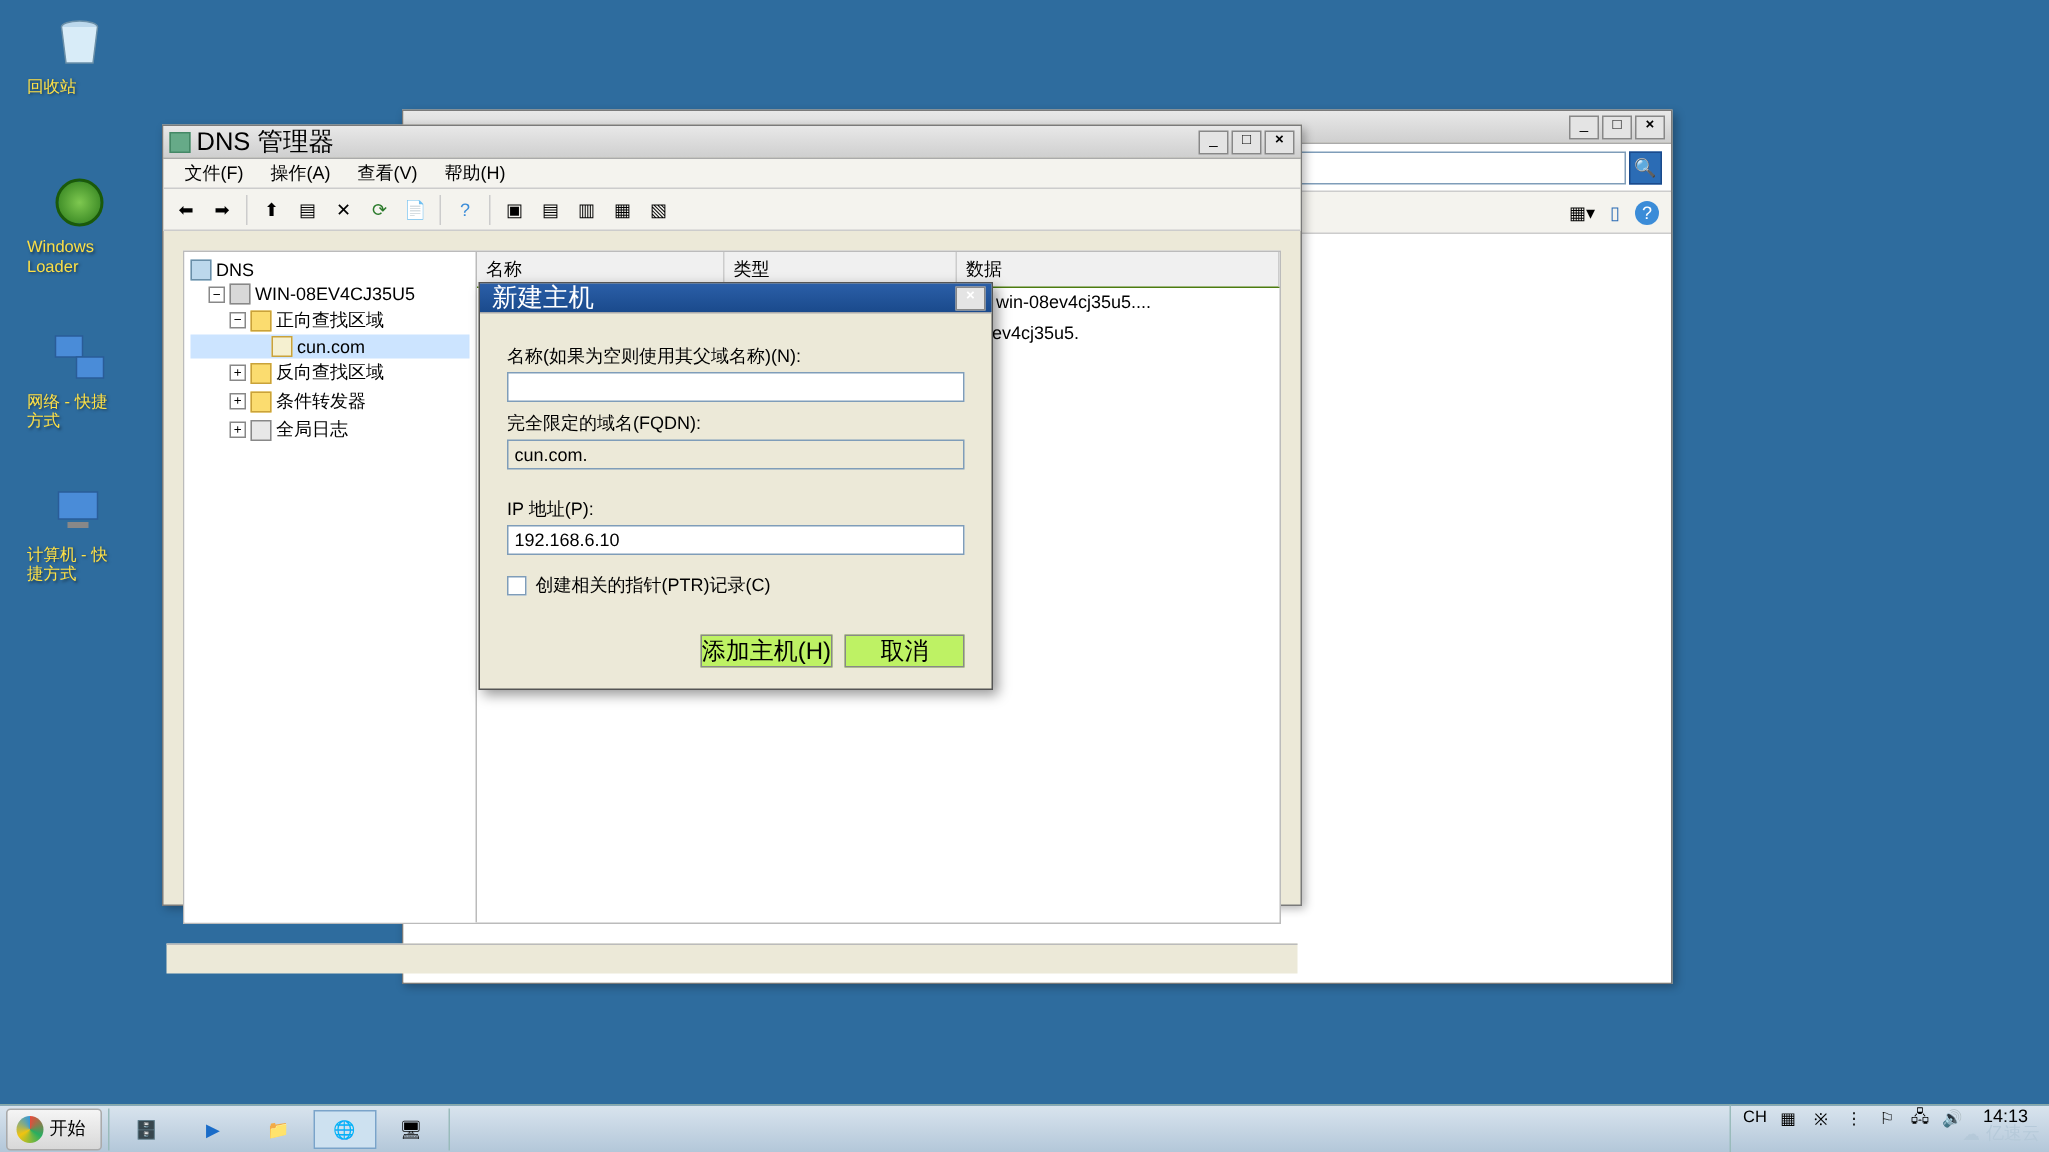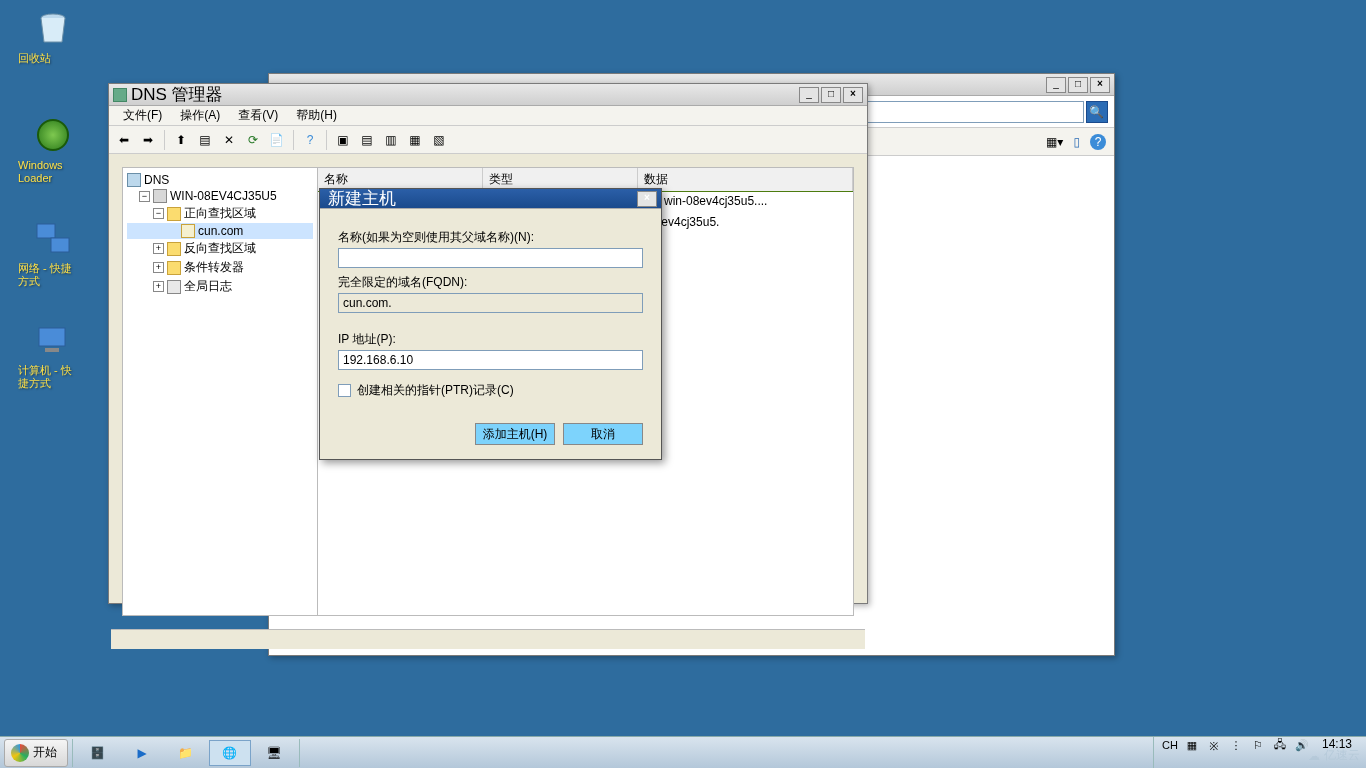--- a/index.html
+++ b/index.html
@@ -50,21 +50,21 @@
 
 .dlg { position: absolute; background: #ece9d8; border: 1px solid #555; box-shadow: 3px 3px 8px rgba(0,0,0,.4); }
 .dlg .titlebar { background: linear-gradient(#2b5fa8,#1a4a8c); color: #fff; height: 20px; }
 .dlg-body { padding: 14px 18px; }
 .fld-lbl { font-size: 12px; margin-top: 6px; margin-bottom: 2px; display: block; }
 .fld-input { width: 100%; height: 20px; border: 1px solid #7f9db9; padding: 2px 4px; font-size: 12px; background: #fff; }
 .fld-input.ro { background: #ece9d8; }
 .chk-row { display: flex; align-items: center; gap: 6px; margin-top: 12px; }
 .chk { width: 13px; height: 13px; border: 1px solid #7f9db9; background: #fff; }
 .dlg-btns { display: flex; justify-content: flex-end; gap: 8px; padding: 10px 18px 14px; }
-.btn { min-width: 80px; height: 22px; background: #7dd3fc; border: 1px solid #888; cursor: pointer; font-size: 12px; }
+.btn { min-width: 80px; height: 22px; background: #bef264; border: 1px solid #888; cursor: pointer; font-size: 16px; }
 
 
 .net-top { height: 32px; border-bottom: 1px solid #ccc; display: flex; align-items: center; padding: 0 6px; }
 .net-top input { flex: 1; height: 22px; border: 1px solid #7f9db9; padding: 2px 6px; }
 .net-top .go { width: 22px; height: 22px; background: #2b6cb5; border: 1px solid #1a4a8c; color: #fff; display: flex; align-items: center; justify-content: center; margin-left: 2px; cursor: pointer; }
 .net-tb { height: 28px; border-bottom: 1px solid #ccc; display: flex; align-items: center; justify-content: flex-end; padding: 0 8px; gap: 10px; background: #f4f3ee; }
 
 
 .taskbar { position: absolute; bottom: 0; left: 0; right: 0; height: 32px; background: linear-gradient(#d9e4ee,#b3c7d9); border-top: 1px solid #8aa; display: flex; align-items: center; }
 .start { height: 28px; padding: 0 10px 0 6px; background: linear-gradient(#f5f5f5,#d8d8d8); border: 1px solid #aaa; border-radius: 3px; margin: 0 4px; display: flex; align-items: center; gap: 4px; cursor: pointer; }

